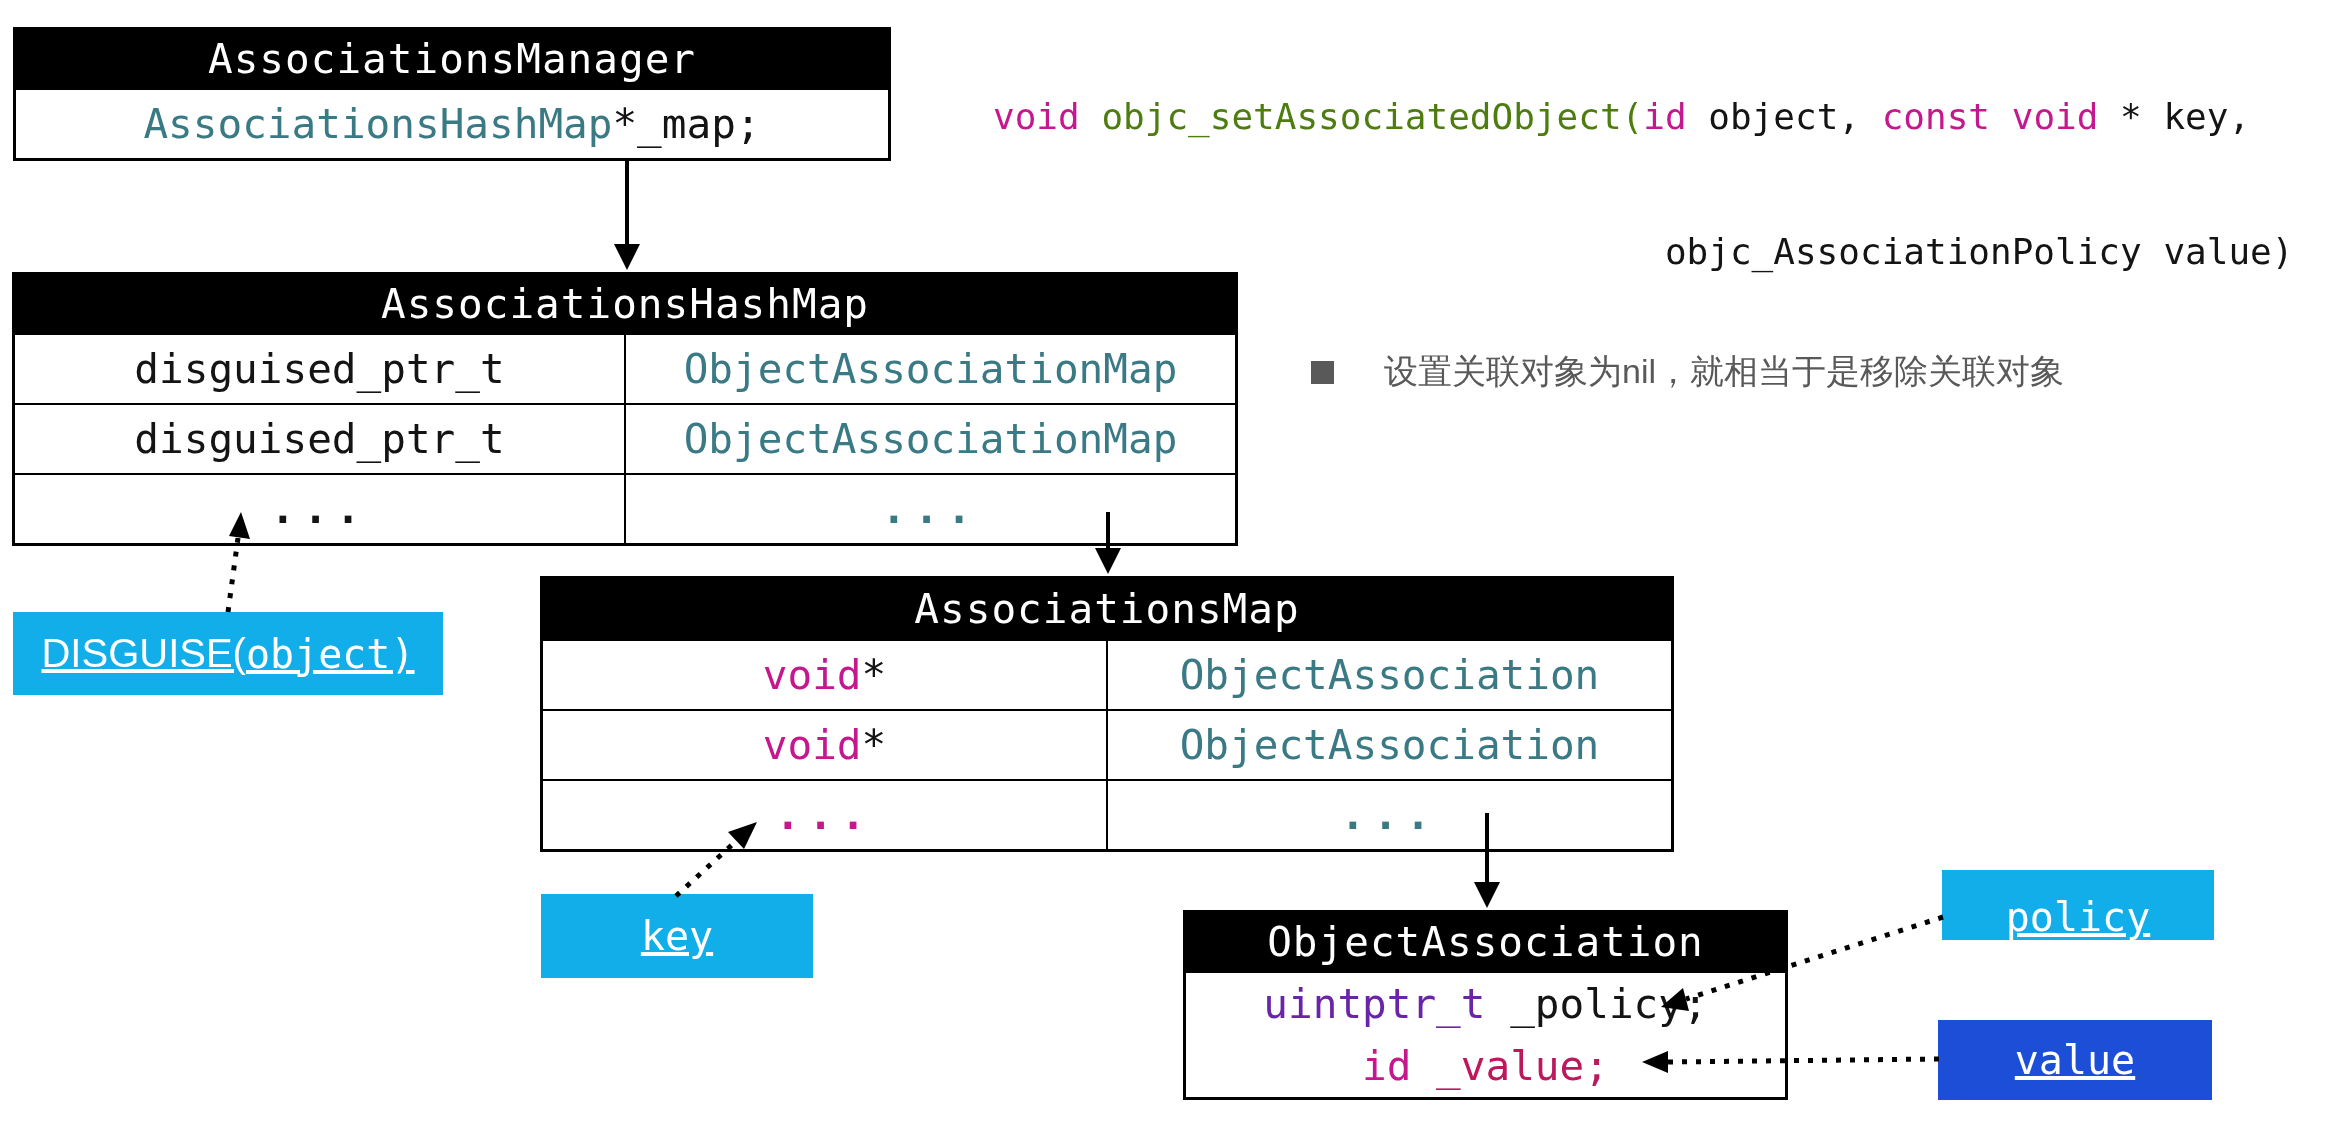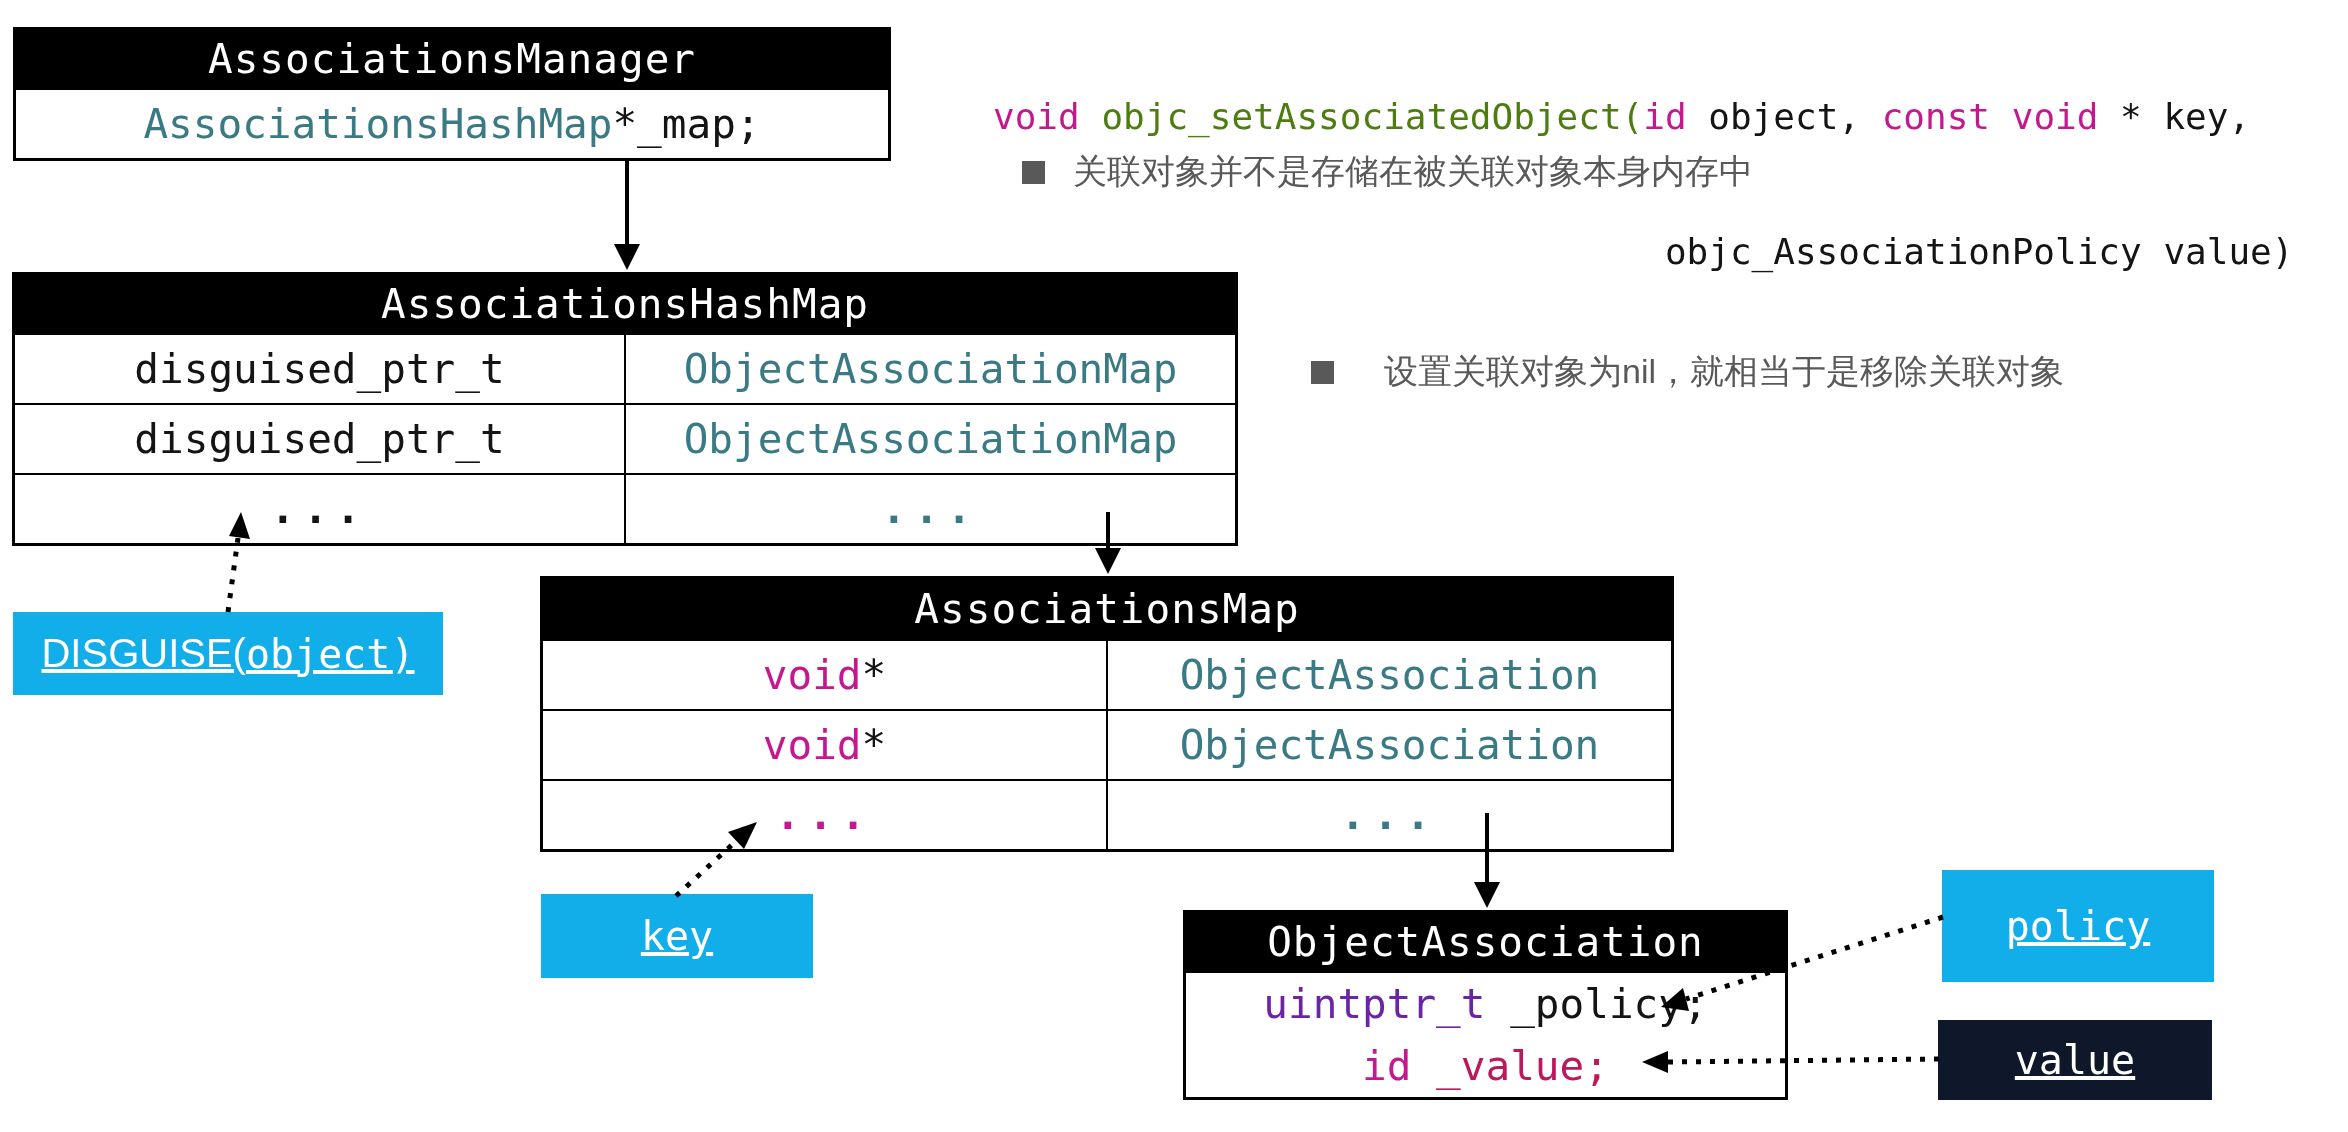--- a/index.html
+++ b/index.html
@@ -48,26 +48,20 @@
           <span style="color: rgb(20, 20, 20);"> *_map;</span>
       </div>
     </div>
   </div>
 
   <div id="code">
     <div><span style="color: rgb(197, 24, 143);">void</span><span style="color: #4d7c0f;"> objc_setAssociatedObject(</span><span style="color: rgb(197, 24, 143);">id</span><span style="color: rgb(20, 20, 20);"> object, </span><span style="color: rgb(197, 24, 143);">const void</span><span style="color: rgb(20, 20, 20);"> * key,</span></div>
     <div><span style="color: rgb(20, 20, 20);">                               objc_AssociationPolicy value)</span></div>
   </div>
 
-  <div class="bullet" style="left:1022px;top:150px;height:44px;">
-    <div class="sq"></div>
-    <div class="btext sans" style="margin-left:28px;">
-      <span style="color: rgb(89, 89, 89);">关联对象并不是存储在被关联对象本身内存中</span>
-    </div>
-  </div>
   <div class="bullet" style="left:1311px;top:350px;height:44px;">
     <div class="sq"></div>
     <div class="btext sans" style="margin-left:42px;">
       <span style="color: rgb(89, 89, 89); margin-left: 8px;">设置关联对象为nil，就相当于是移除关联对象</span>
     </div>
   </div>
 
   <div class="tbl" style="left:12px;top:272px;width:1226px;">
     <div class="tbl-header" style="height:58px;">
       <span>AssociationsHashMap</span>
@@ -141,24 +135,24 @@
       </div>
     </div>
   </div>
 
   <div class="pill" style="left:13px;top:612px;width:430px;height:83px;background:#12AEEA;">
     <span class="sans">DISGUISE(</span><span class="mono">object)</span>
   </div>
   <div class="pill mono" style="left:541px;top:894px;width:272px;height:84px;background:#12AEEA;">
     <span>key</span>
   </div>
-  <div class="pill mono" style="left:1942px;top:870px;width:272px;height:112px;background:#12AEEA;">
+  <div class="pill mono" style="left:1942px;top:870px;width:272px;height:70px;background:#12AEEA;align-items:flex-end;">
     <span>policy</span>
   </div>
-  <div class="pill mono" style="left:1938px;top:1020px;width:274px;height:80px;background:#0f172a;">
+  <div class="pill mono" style="left:1938px;top:1020px;width:274px;height:80px;background:#1d4ed8;">
     <span>value</span>
   </div>
 
   <svg id="arrows" width="2348" height="1132" viewBox="0 0 2348 1132">
 
     <line x1="627" y1="160" x2="627" y2="246" stroke="#000" stroke-width="4"></line>
     <polygon points="627,270 614,244 640,244" fill="#000"></polygon>
 
     <line x1="1108" y1="512" x2="1108" y2="550" stroke="#000" stroke-width="4"></line>
     <polygon points="1108,574 1095,548 1121,548" fill="#000"></polygon>

